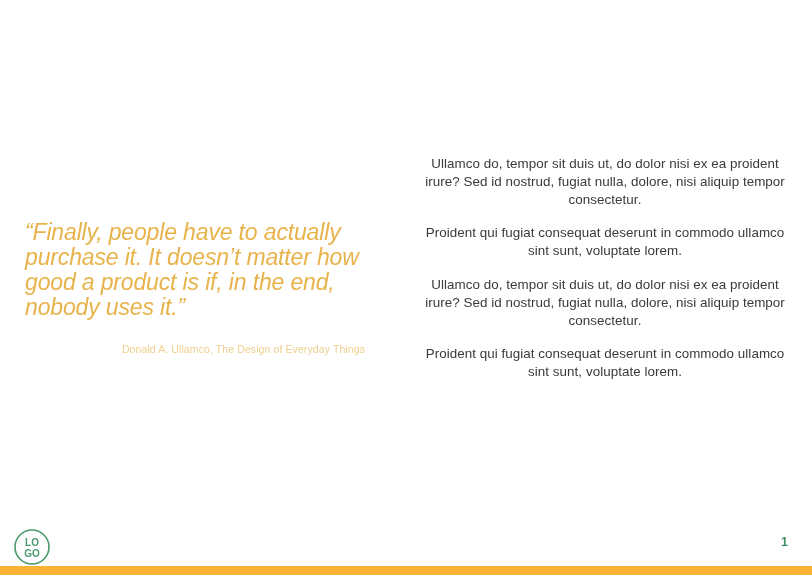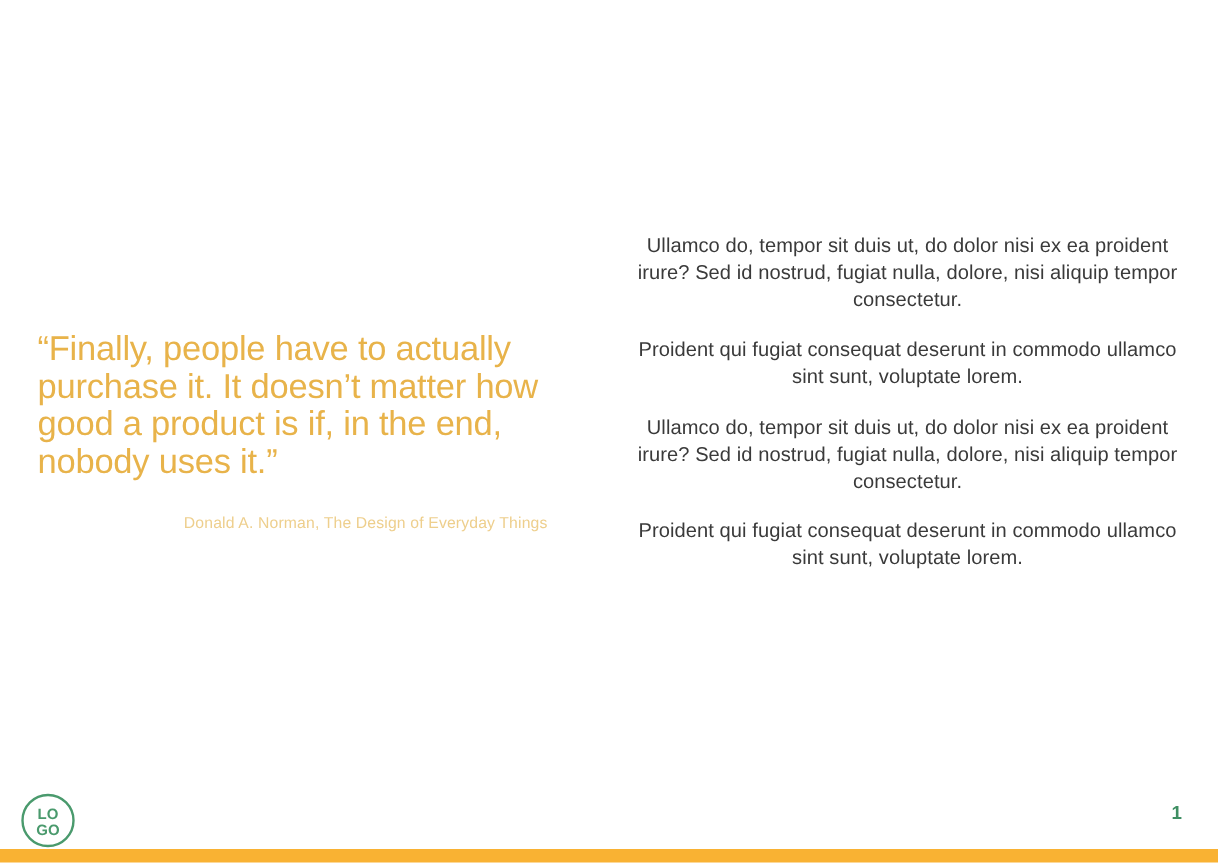--- a/index.html
+++ b/index.html
@@ -24,20 +24,21 @@
 
   
   .quote-col {
     position: absolute;
     left: 25px;
     top: 220px;
     width: 340px;
   }
   .quote-text {
     font-family: "Liberation Sans", sans-serif;
+    font-style: italic;
     font-size: 23px;
     line-height: 25px;
     color: #e8b34a;
     letter-spacing: -0.15px;
     margin: 0;
     white-space: pre-line;
   }
   .quote-attr {
     margin: 22px 0 0 0;
     text-align: right;
@@ -104,21 +105,21 @@
     background: #f9b233;
   }
 </style>
 </head>
 <body>
 
 <div class="slide">
 
   <div class="quote-col">
     <p class="quote-text">“Finally, people have to actually purchase it. It doesn’t matter how good a product is if, in the end, nobody uses it.”</p>
-    <p class="quote-attr">Donald A. Norman, The Design of Everyday Things</p>
+    <p class="quote-attr">Donald A. Ullamco, The Design of Everyday Things</p>
   </div>
 
   <div class="body-col">
     <p class="body-para">Ullamco do, tempor sit duis ut, do dolor nisi ex ea proident irure? Sed id nostrud, fugiat nulla, dolore, nisi aliquip tempor consectetur.</p>
     <p class="body-para">Proident qui fugiat consequat deserunt in commodo ullamco sint sunt, voluptate lorem.</p>
     <p class="body-para">Ullamco do, tempor sit duis ut, do dolor nisi ex ea proident irure? Sed id nostrud, fugiat nulla, dolore, nisi aliquip tempor consectetur.</p>
     <p class="body-para">Proident qui fugiat consequat deserunt in commodo ullamco sint sunt, voluptate lorem.</p>
   </div>
 
   <div class="logo">

